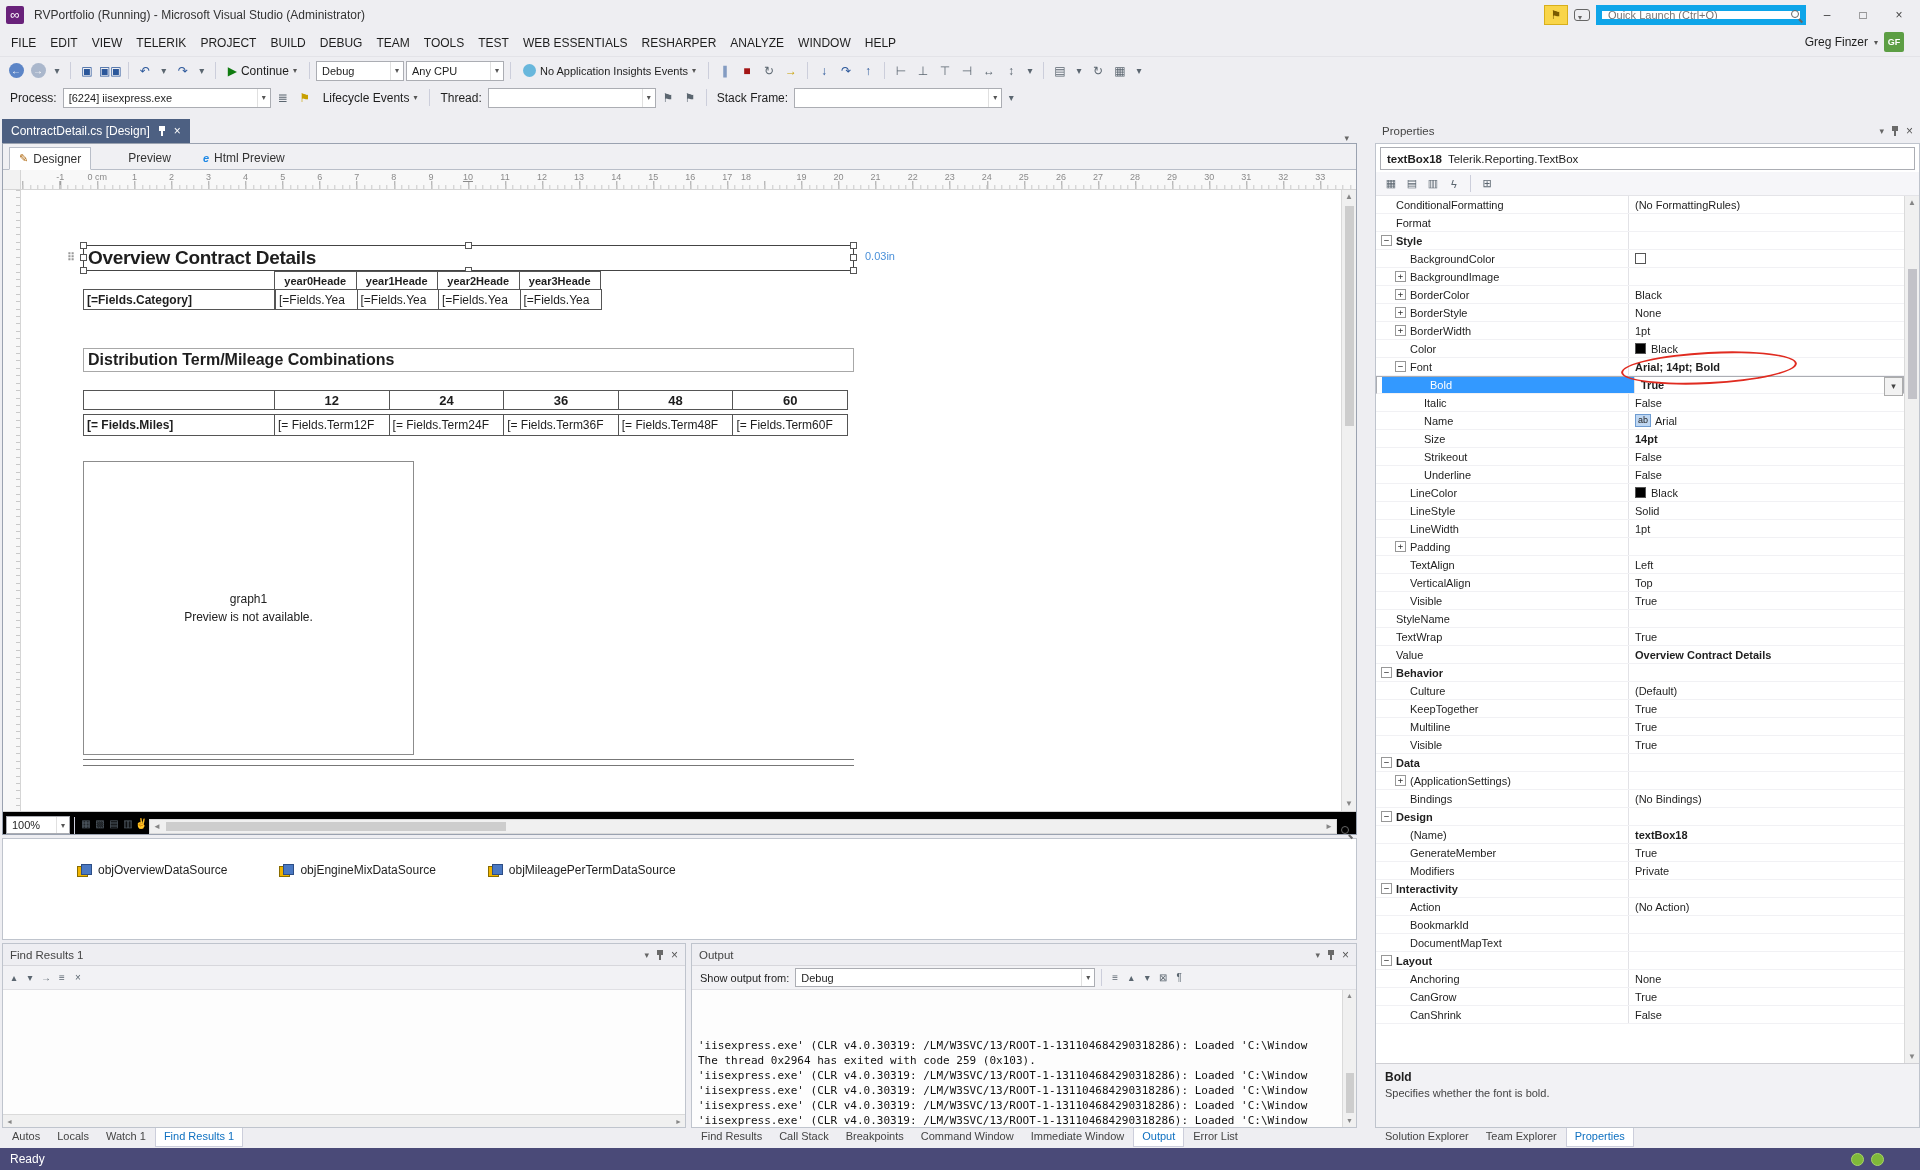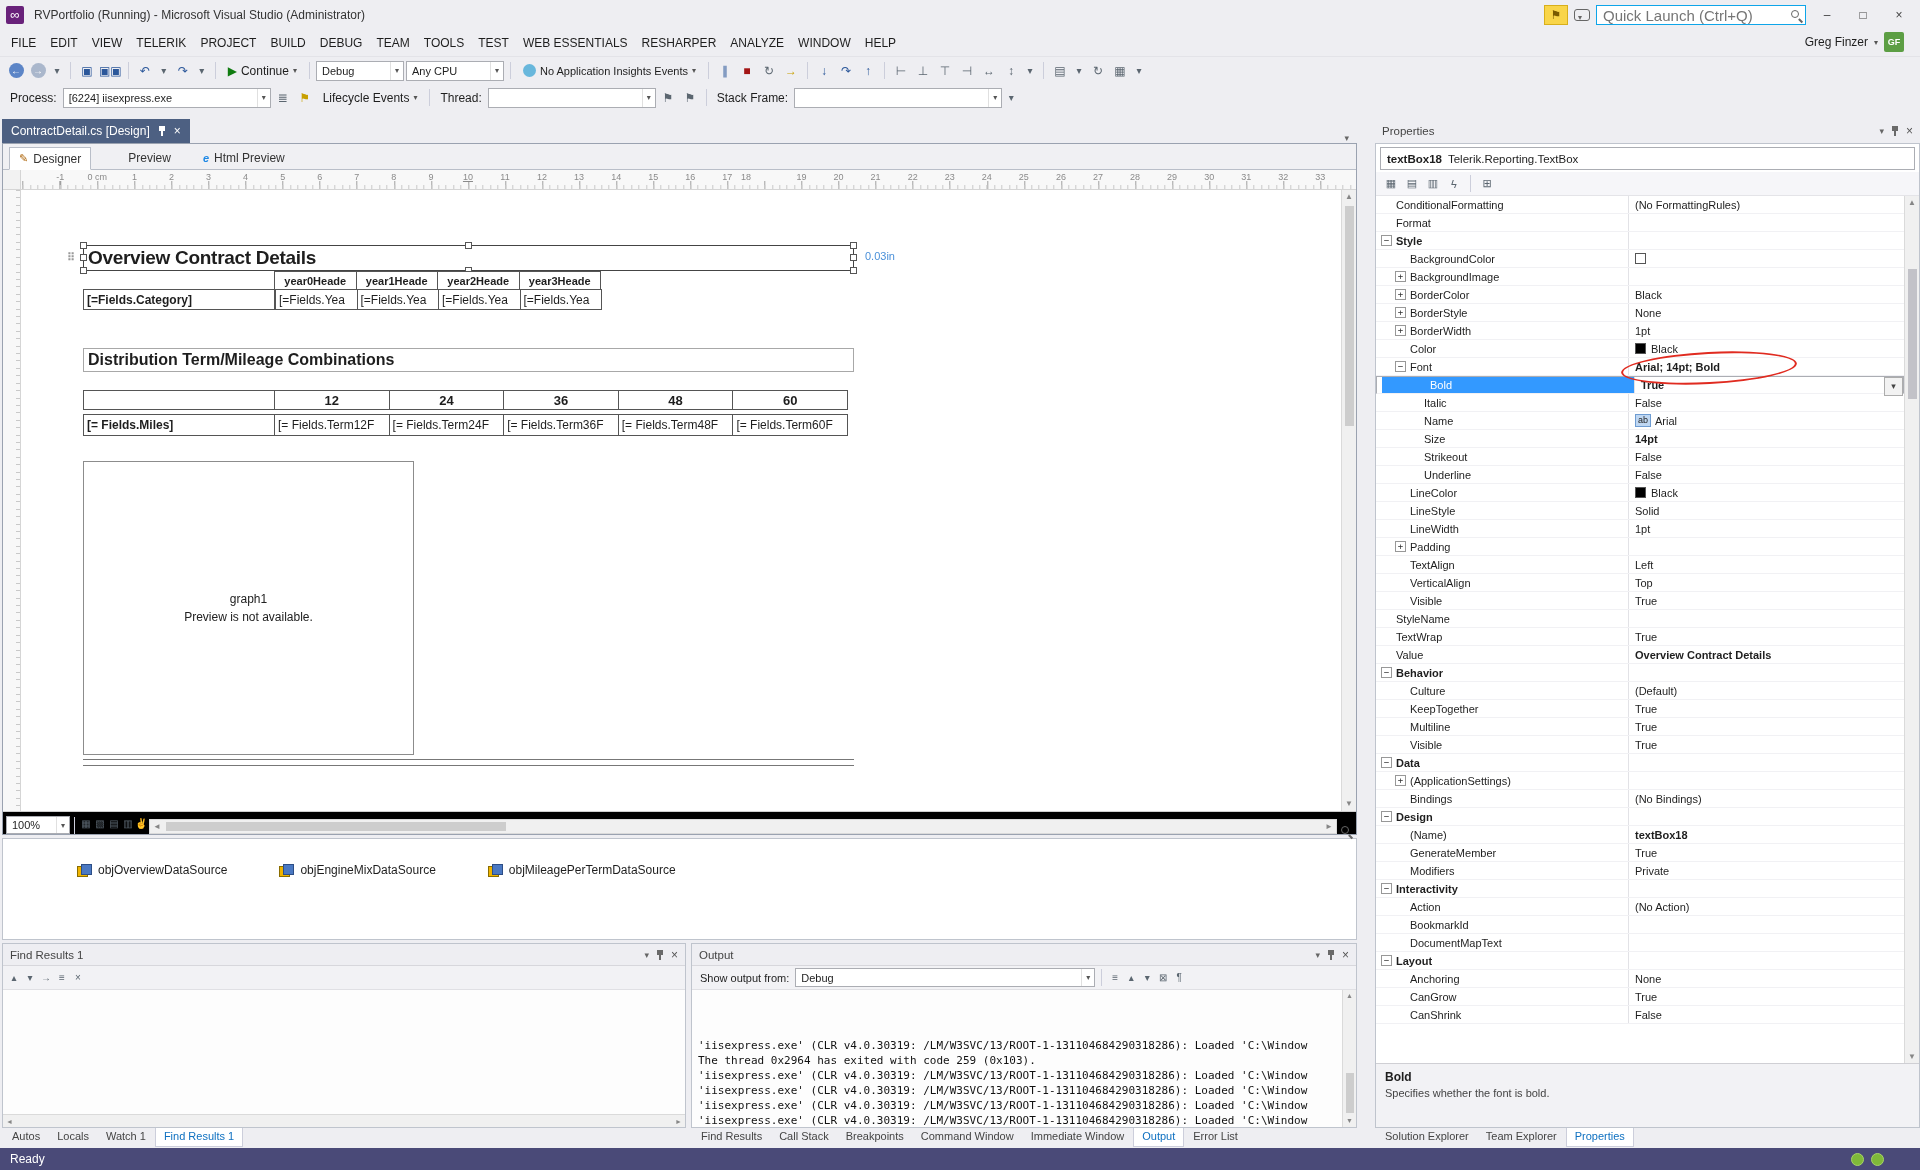--- a/index.html
+++ b/index.html
@@ -9,21 +9,21 @@
 
   
   .titlebar{height:30px;display:flex;align-items:center;background:#EEEEF2;padding:0 6px;gap:6px}
   .vslogo{width:18px;height:18px;background:#68217A;color:#fff;font-size:13px;line-height:18px;text-align:center;border-radius:2px;flex:none}
   .wtitle{font-size:12px;color:#333;margin-left:4px;white-space:nowrap}
   .tb-right{margin-left:auto;display:flex;align-items:center;gap:6px}
   .flagbtn{width:24px;height:20px;background:#F9D549;border:1px solid #D8AF1B;text-align:center;line-height:18px;color:#7A5B00;font-size:12px}
   .chat{width:16px;height:12px;border:1px solid #666;border-radius:3px;position:relative}
   .chat::after{content:"";position:absolute;left:3px;bottom:-4px;border:4px solid transparent;border-top-color:#666;border-left-width:2px;border-right-width:2px}
   .qlwrap{position:relative;width:210px}
-  .ql{width:210px;height:20px;border:1px solid #0ea5e9;background:#fff;font-size:15px;padding:0 22px 0 6px;color:#555;font-family:"Liberation Sans",sans-serif}
+  .ql{width:210px;height:20px;border:6px solid #0ea5e9;background:#fff;font-size:11px;padding:0 22px 0 6px;color:#555;font-family:"Liberation Sans",sans-serif}
   .mag{width:8px;height:8px;border:1.5px solid #666;border-radius:50%;position:relative;display:inline-block}
   .mag::after{content:"";position:absolute;left:7px;top:7px;width:5px;height:1.5px;background:#666;transform:rotate(45deg);transform-origin:left center}
   .ql-mag{position:absolute;right:7px;top:5px}
   .winbtn{width:30px;height:22px;text-align:center;line-height:22px;color:#444;font-size:12px}
 
   
   .menubar{height:26px;display:flex;align-items:center;padding:0 4px;background:#EEEEF2}
   .menu-item{padding:4px 7px;font-size:12px;color:#1E1E1E;white-space:nowrap}
   .mb-right{margin-left:auto;display:flex;align-items:center;gap:6px;padding-right:8px}
   .uname{font-size:12px;color:#1E1E1E}

